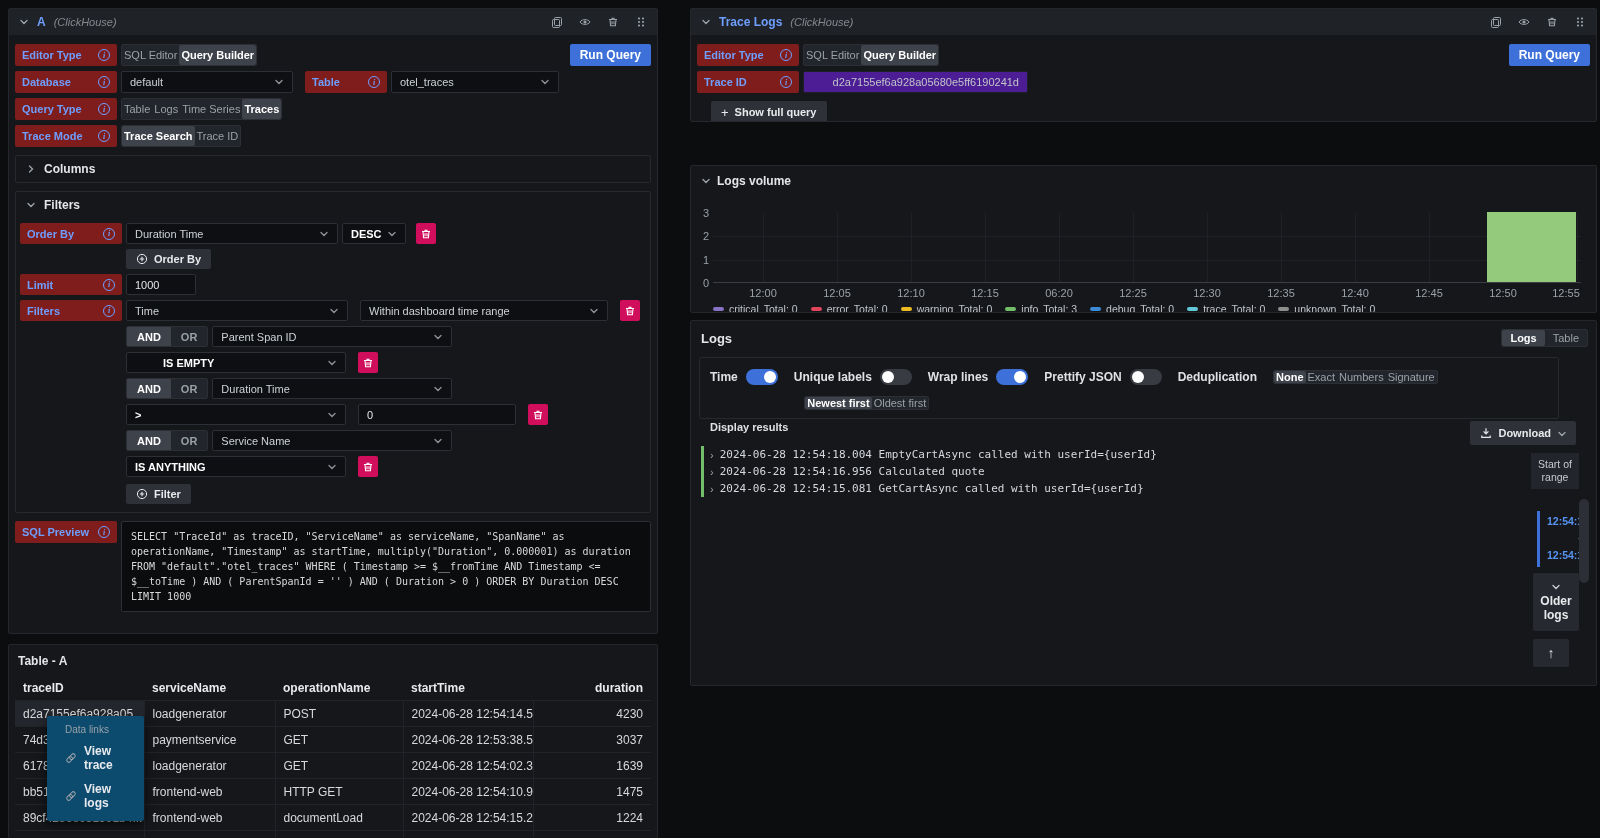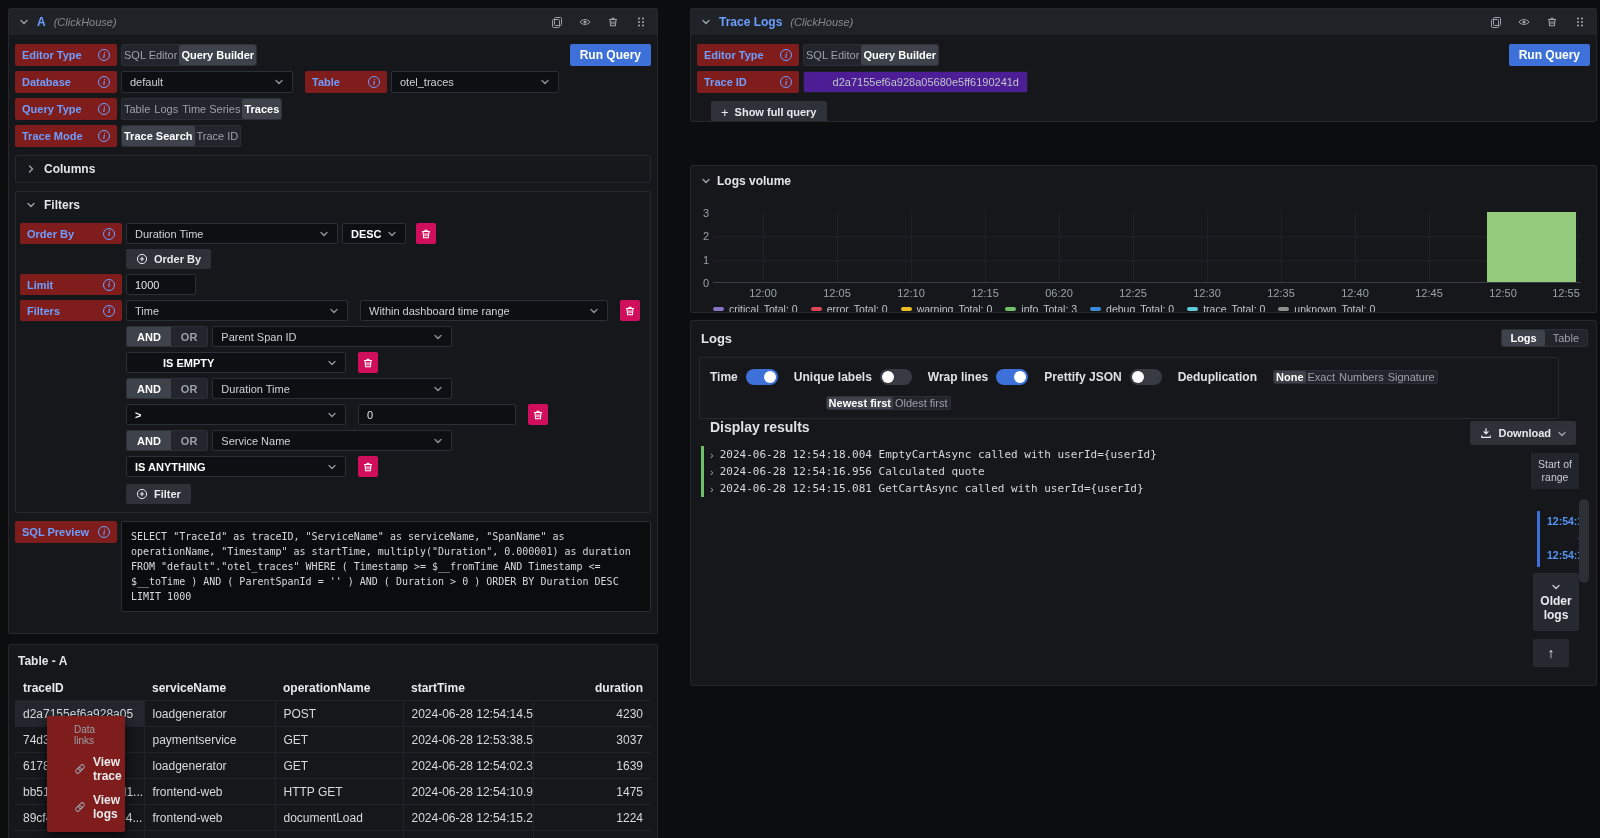--- a/index.html
+++ b/index.html
@@ -60,22 +60,22 @@
   
   .tp-title { font-size:12px; font-weight:bold; color:#e3e5e8; padding:9px 9px 0 9px; }
   table.dtable { border-collapse:collapse; width:636px; margin:8px 6px 0 6px; table-layout:fixed; font-size:12px; }
   table.dtable th { text-align:left; font-weight:bold; color:#e8eaed; padding:5px 8px; height:24px; }
   table.dtable th:last-child, table.dtable td:last-child { text-align:right; }
   table.dtable td { border-top:1px solid #202328; border-right:1px solid #202328; padding:0 8px; height:26px;
                     white-space:nowrap; overflow:hidden; color:#d8d9da; }
   table.dtable td:last-child { border-right:none; }
   td.link { color:#6e9fff; cursor:pointer; }
   tr.hovered td.link { background:#23262c; }
-  .ctx-menu { position:absolute; left:38px; top:71px; width:78px; background:#7f1d1d; border-radius:2px;
-              box-shadow:0 4px 10px rgba(0,0,0,0.6); padding:6px 17px; z-index:5; }
+  .ctx-menu { position:absolute; left:38px; top:71px; width:97px; background:#0c4a6e; border-radius:2px;
+              box-shadow:0 4px 10px rgba(0,0,0,0.6); padding:6px 8px; z-index:5; }
   .ctx-head { color:#9aa1a8; font-size:10px; padding:2px 10px 4px 10px; }
   .ctx-item { display:flex; align-items:center; gap:7px; color:#e8eaed; font-size:12px; font-weight:bold;
               padding:5px 10px; cursor:pointer; }
   .ctx-item svg { color:#9aa1a8; }
 
   
   .lv-title { display:flex; align-items:center; gap:6px; padding:8px 0 0 10px; color:#e3e5e8; font-weight:bold; font-size:12px; }
   .plot { position:absolute; left:22px; top:47px; width:868px; height:70px; border-bottom:1px solid #3a3d43; }
   .gridv { position:absolute; top:0; bottom:0; width:1px; background:#1e2126; }
   .gridh { position:absolute; left:0; right:0; height:1px; background:#1e2126; }
@@ -739,21 +739,21 @@
         </span>
         <span class="ctl-label">Deduplication</span>
         <span class="seg">
           <span class="seg-opt sel">None</span>
           <span class="seg-opt">Exact</span>
           <span class="seg-opt">Numbers</span>
           <span class="seg-opt">Signature</span>
         </span>
       </div>
     <div class="ctrl-row">
-      <span class="ctl-label" style="font-size:14px;margin-top:47px;">Display results</span>
+      <span class="ctl-label" style="font-size:11px;margin-top:47px;">Display results</span>
       <div class="seg">
           <span class="seg-opt sel">Newest first</span>
           <span class="seg-opt">Oldest first</span>
         </div>
     </div>
   </div>
 
   <button class="btn-sec dl-btn" style="height:24px;">
     <span style="display:flex;">
         <svg width="12" height="12">

